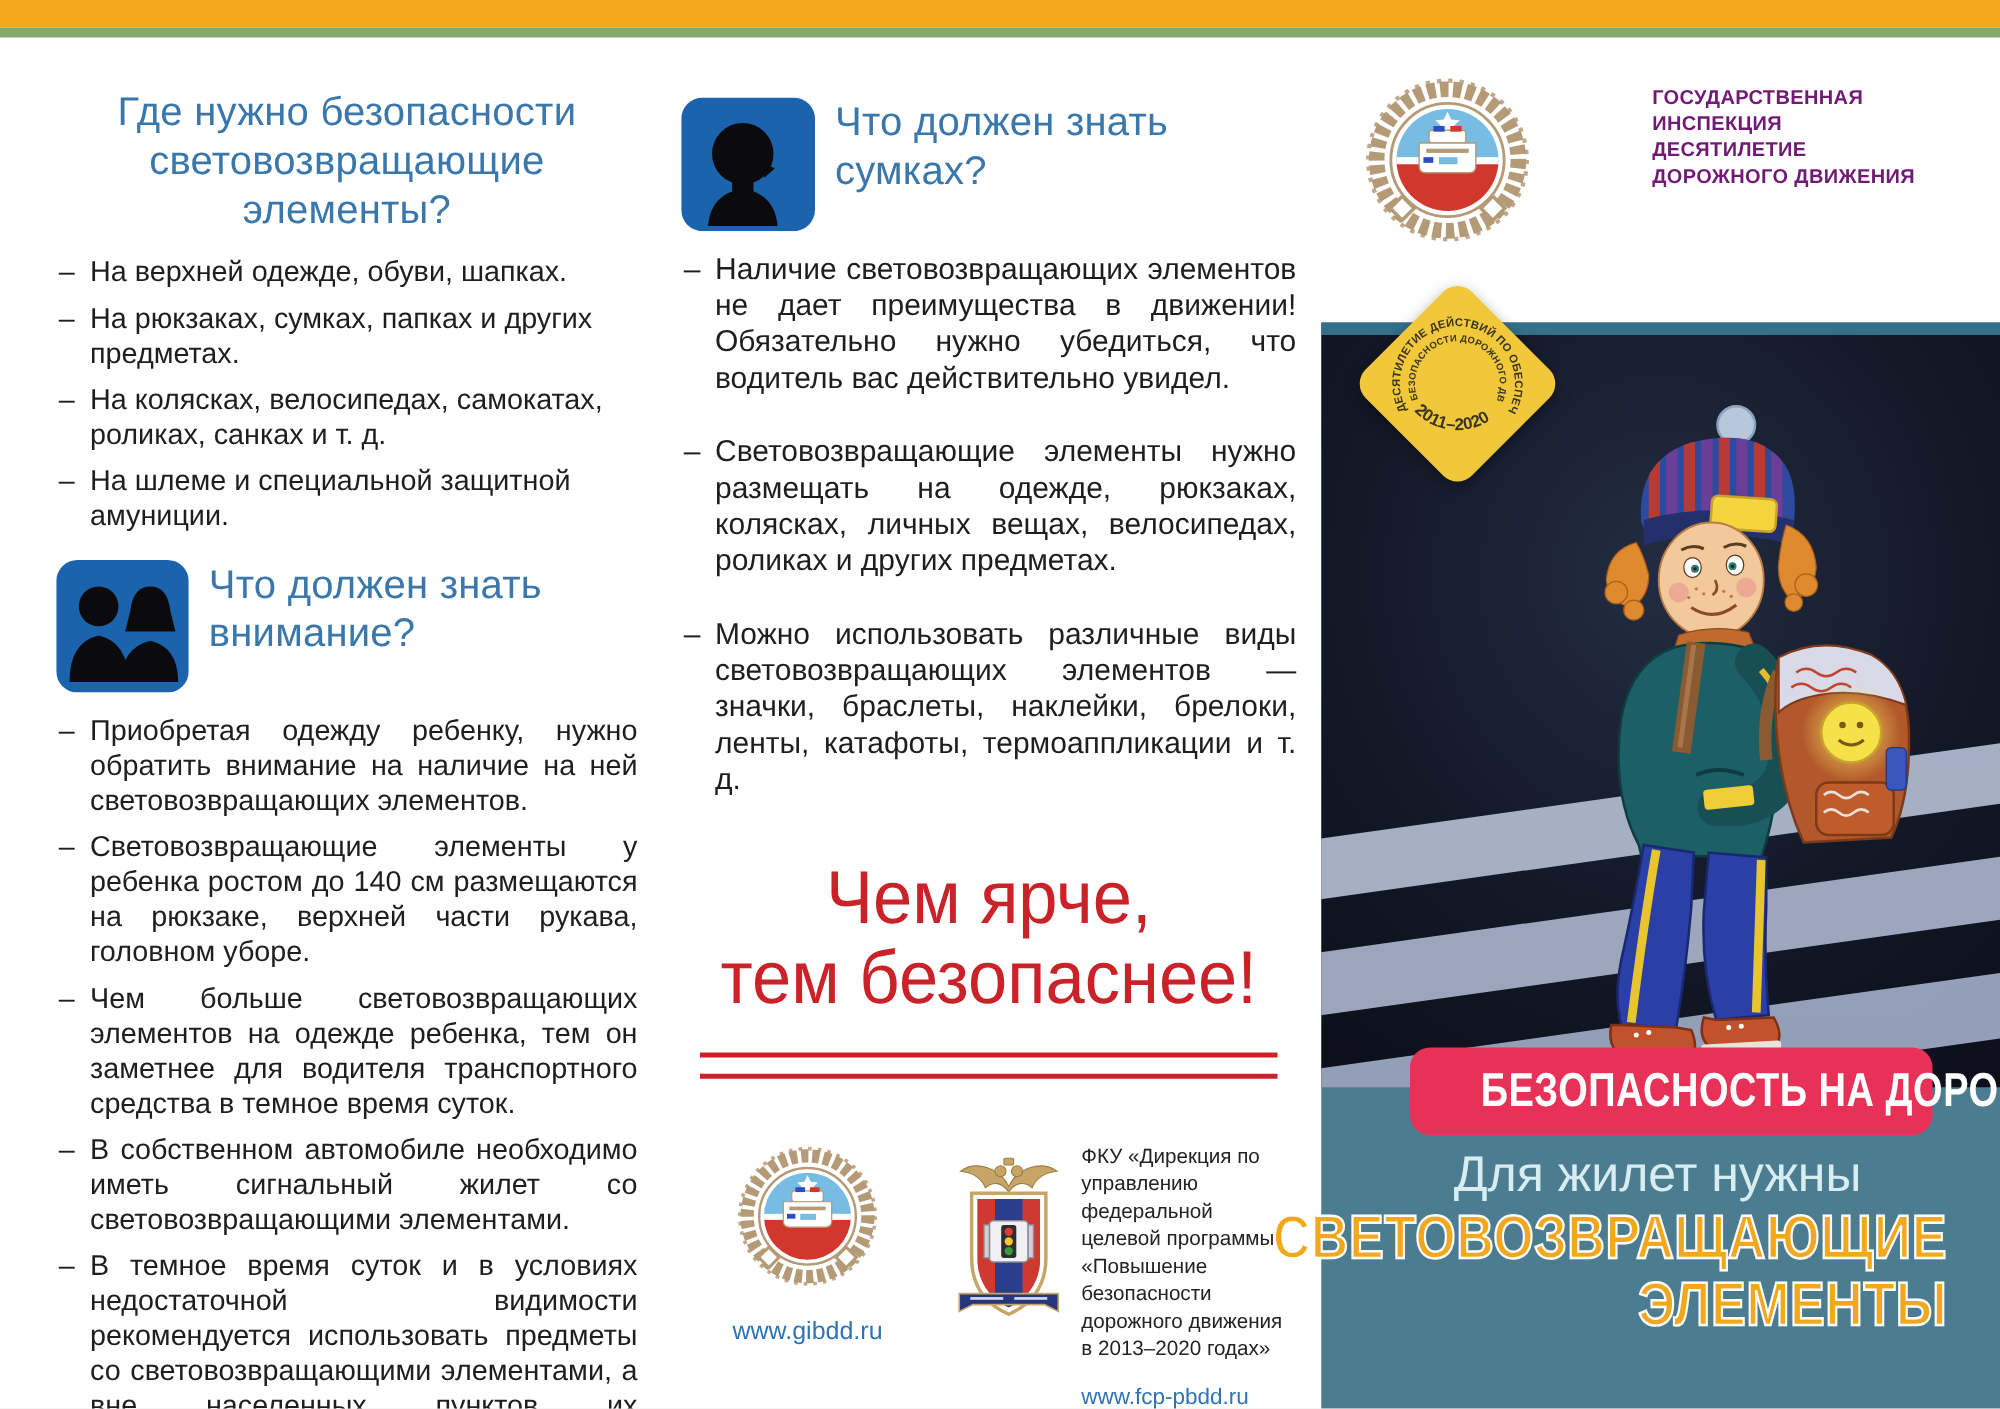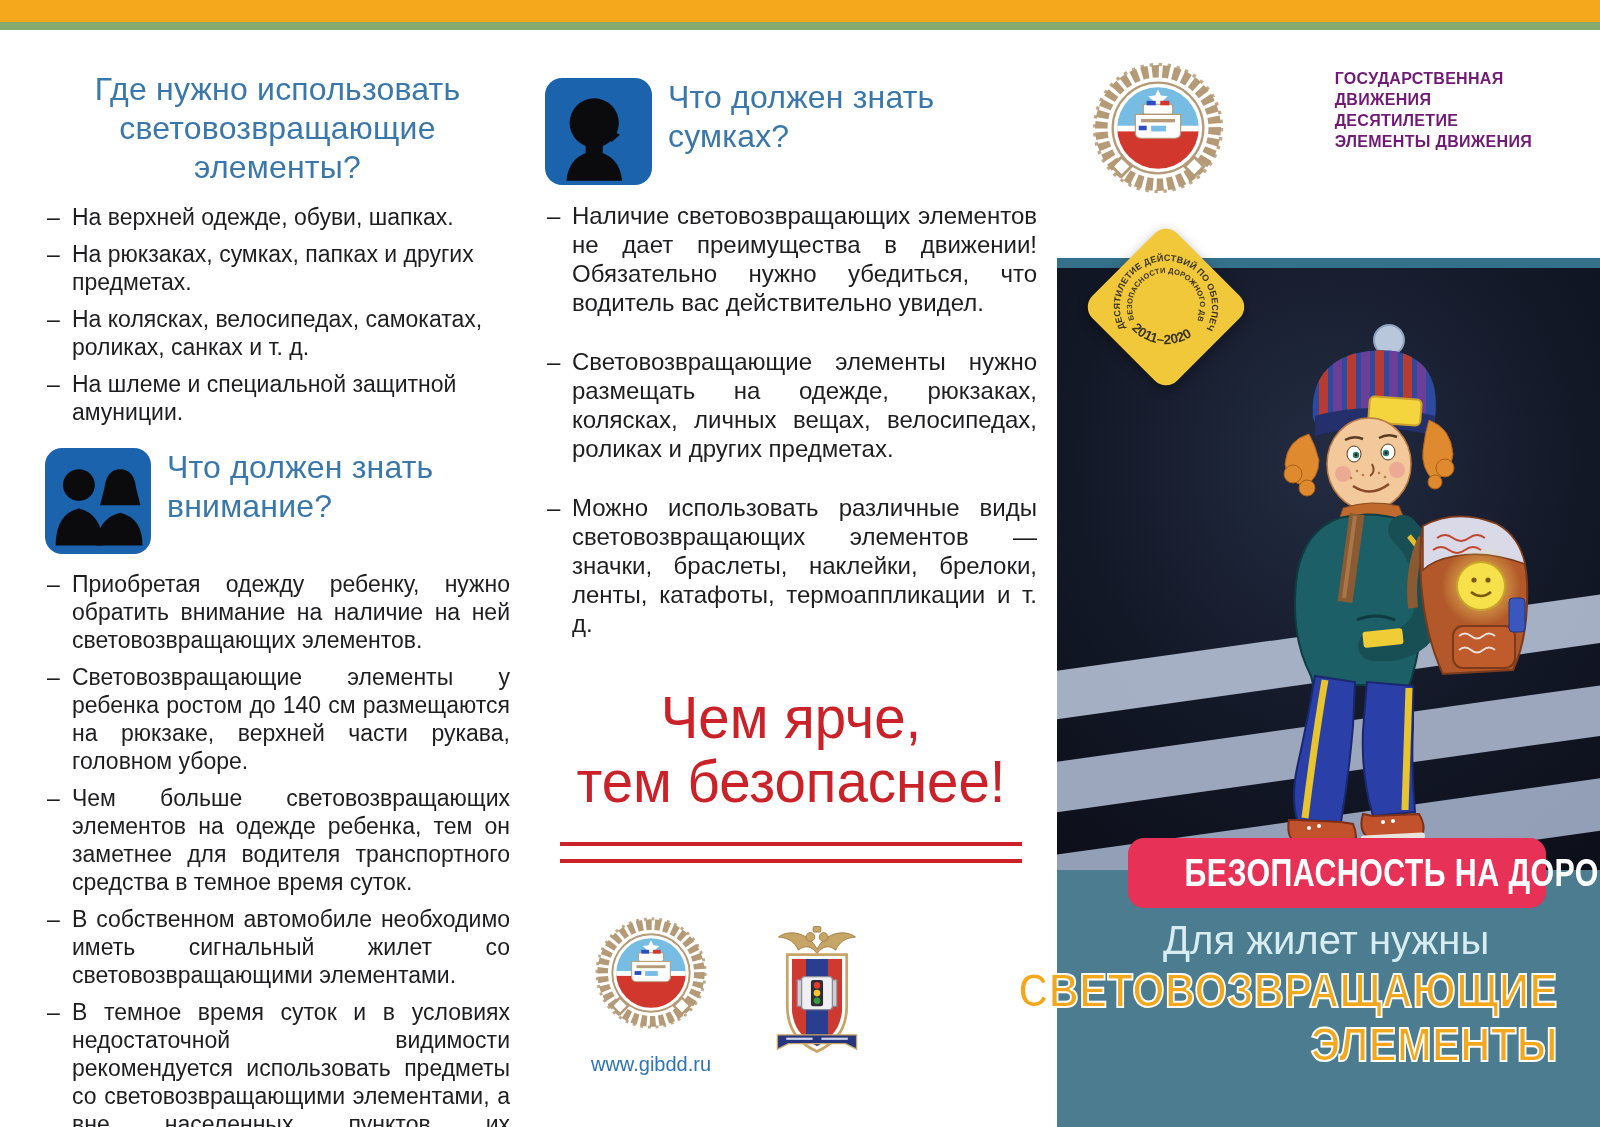--- a/index.html
+++ b/index.html
@@ -69,21 +69,21 @@
   .t2{top:1016px;}
 </style>
 </head>
 <body>
 
 <div class="page">
   <div class="topbar"></div>
   <div class="greenline"></div>
 
   <section class="col col-left">
-    <h2 class="head center">Где нужно использовать световозвращающие элементы?</h2>
+    <h2 class="head center">Где нужно безопасности световозвращающие элементы?</h2>
     <ul class="list">
         <li><span class="dash">–</span>На верхней одежде, обуви, шапках.</li>
         <li><span class="dash">–</span>На рюкзаках, сумках, папках и других предметах.</li>
         <li><span class="dash">–</span>На колясках, велосипедах, самокатах, роликах, санках и т. д.</li>
         <li><span class="dash">–</span>На шлеме и специальной защитной амуниции.</li>
       </ul>
 
     <div class="sec">
       <span class="icon">
         <svg width="106" height="106" viewBox="0 0 100 100">
@@ -193,20 +193,24 @@
             <circle cx="40" cy="55" r="3" fill="#E03B30"></circle>
             <circle cx="40" cy="62" r="3" fill="#F5C62E"></circle>
             <circle cx="40" cy="69" r="3" fill="#3A9A3A"></circle>
           </g>
           <path d="M4 100 L76 100 L76 113 L66 108 L14 108 L4 113 Z" fill="#27357E" stroke="#C7A566" stroke-width="1.2"></path>
           <g fill="#cfd6ea">
             <rect x="12" y="102.5" width="24" height="2"></rect>
             <rect x="44" y="102.5" width="24" height="2"></rect>
           </g>
         </svg>
+        <div class="fcp-col">
+          <div class="fcp-text">ФКУ «Дирекция по управлению федеральной целевой программы «Повышение безопасности дорожного движения в 2013–2020 годах»</div>
+          <a class="url" href="#">www.fcp-pbdd.ru</a>
+        </div>
       </div>
     </div>
   </section>
 
   <div class="org">
     <svg width="136" height="136" viewBox="0 0 120 120">
       <circle cx="60" cy="60" r="56" fill="none" stroke="#B49A76" stroke-width="3" stroke-dasharray="3 5" opacity=".85"></circle>
       <circle cx="60" cy="60" r="50" fill="none" stroke="#B49A76" stroke-width="11" stroke-dasharray="6 3.2"></circle>
       <rect x="22" y="88" width="12" height="12" fill="#fff" stroke="#B49A76" stroke-width="2.5" transform="rotate(45 28 94)"></rect>
       <rect x="86" y="88" width="12" height="12" fill="#fff" stroke="#B49A76" stroke-width="2.5" transform="rotate(45 92 94)"></rect>
@@ -223,23 +227,23 @@
         <rect x="50" y="36" width="8" height="4" fill="#2b4fc0"></rect>
         <rect x="62" y="36" width="8" height="4" fill="#D2372E"></rect>
         <path d="M40 48 h40 v16 q0 5 -5 5 h-30 q-5 0 -5 -5 z" fill="#fff" stroke="#B49A76"></path>
         <rect x="45" y="52" width="30" height="3" fill="#B49A76"></rect>
         <rect x="54" y="58" width="13" height="5" fill="#76BCE3"></rect>
         <rect x="43" y="58" width="7" height="4" fill="#2b4fc0"></rect>
       </g>
     </svg>
     <div class="org-name">
       <div>ГОСУДАРСТВЕННАЯ</div>
-      <div>ДВИЖЕНИЯ</div>
+      <div>ИНСПЕКЦИЯ</div>
       <div>ДЕСЯТИЛЕТИЕ</div>
-      <div>ЭЛЕМЕНТЫ ДВИЖЕНИЯ</div>
+      <div>ДОРОЖНОГО ДВИЖЕНИЯ</div>
     </div>
   </div>
 
   <div class="art-panel">
     <div class="strip"></div>
     <svg class="art" width="543" height="602" viewBox="0 0 543 602">
       <defs>
         <radialGradient id="night" cx="50%" cy="32%" r="85%">
           <stop offset="0%" stop-color="#232c42"></stop>
             <stop offset="55%" stop-color="#131827"></stop>

